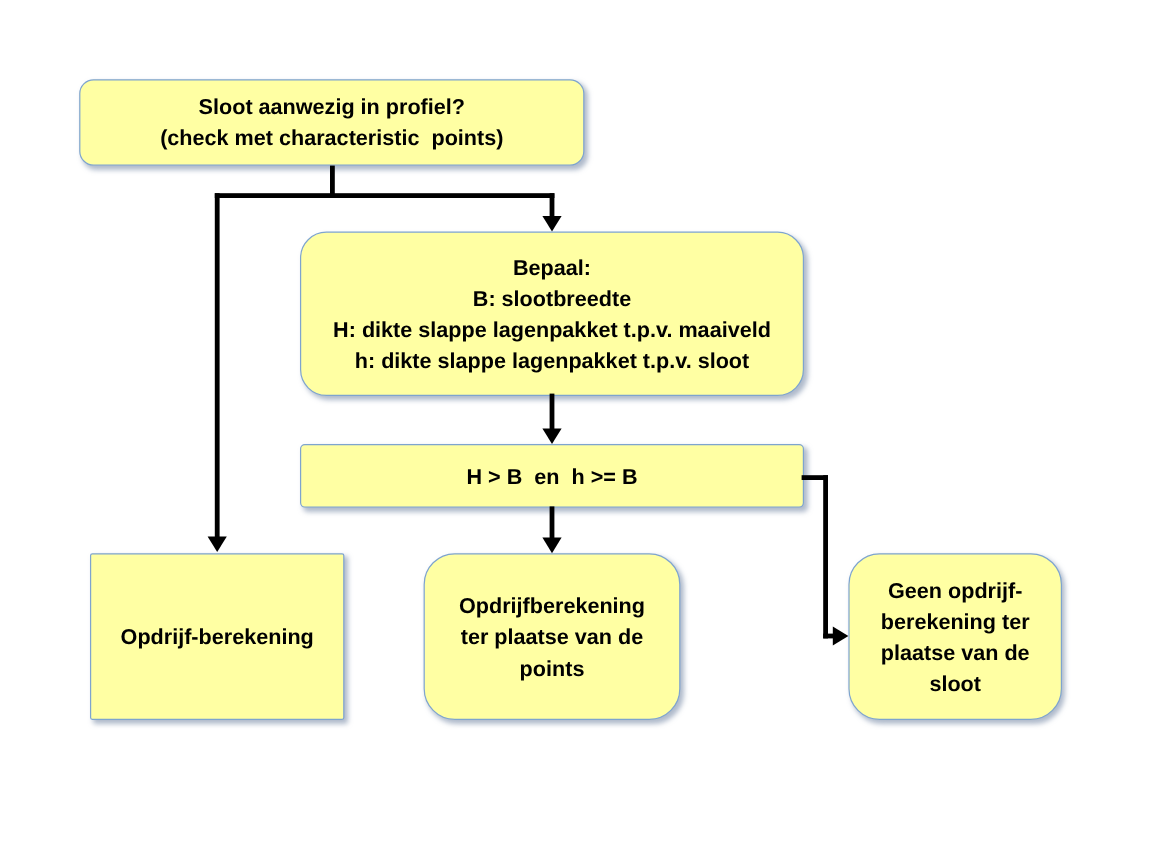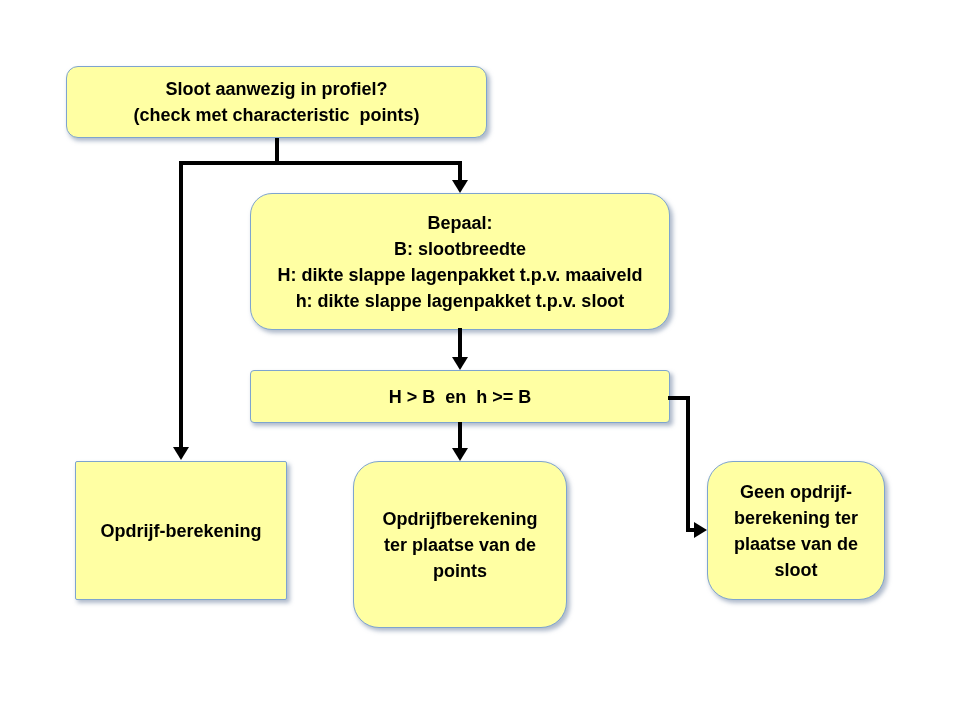--- a/index.html
+++ b/index.html
@@ -74,21 +74,21 @@
   </div>
 
   <div class="node" style="left:250px; top:370px; width:420px; height:53px; border-radius:4px;">
     <div class="line">H &gt; B  en  h &gt;= B</div>
   </div>
 
   <div class="node" style="left:75px; top:461px; width:212px; height:139px; border-radius:2px;">
     <div class="line">Opdrijf-berekening</div>
   </div>
 
-  <div class="node" style="left:353px; top:461px; width:214px; height:167px; border-radius:26px;">
+  <div class="node" style="left:353px; top:461px; width:214px; height:139px; border-radius:26px;">
     <div class="line">Opdrijfberekening</div>
     <div class="line">ter plaatse van de</div>
     <div class="line">points</div>
   </div>
 
   <div class="node" style="left:707px; top:461px; width:178px; height:139px; border-radius:26px;">
     <div class="line">Geen opdrijf-</div>
     <div class="line">berekening ter</div>
     <div class="line">plaatse van de sloot</div>
   </div>

